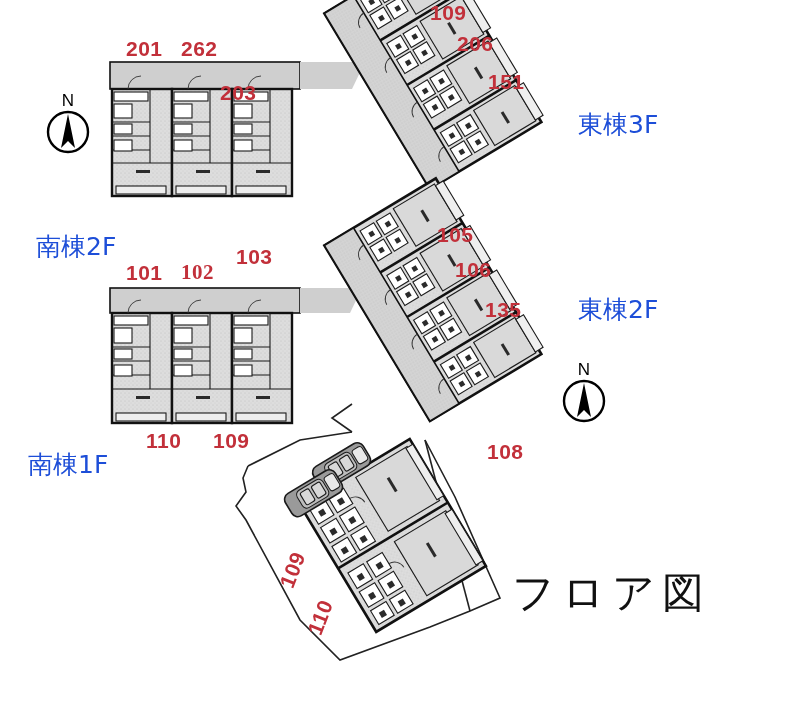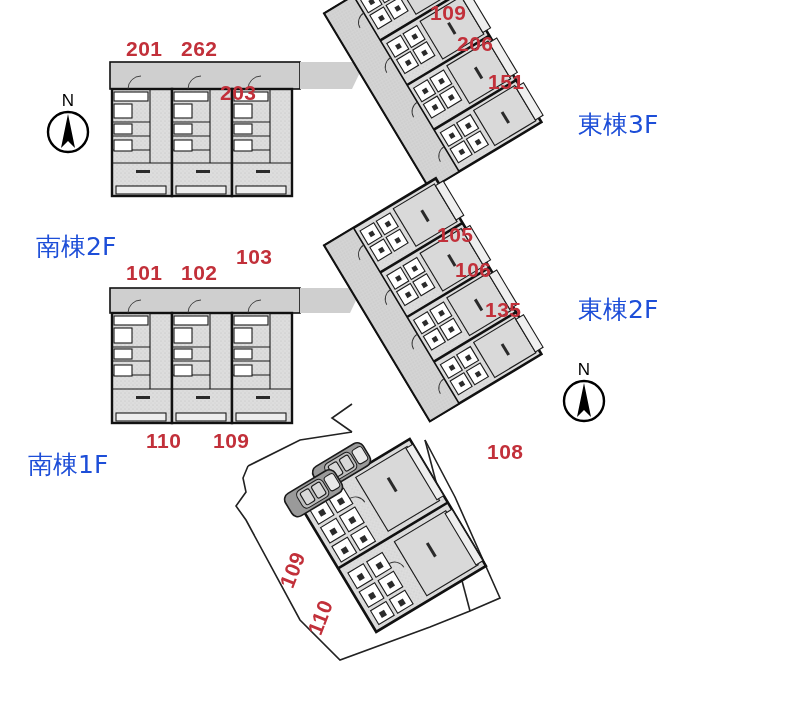--- a/index.html
+++ b/index.html
@@ -408,39 +408,40 @@
 
   <div class="roomno" style="left:126px;top:38px;">201</div>
   <div class="roomno" style="left:181px;top:38px;">262</div>
   <div class="roomno" style="left:220px;top:38px;margin-top:44px;">203</div>
 
   <div class="roomno" style="left:430px;top:2px;">109</div>
   <div class="roomno" style="left:457px;top:33px;">206</div>
   <div class="roomno" style="left:488px;top:71px;">151</div>
 
   <div class="roomno" style="left:126px;top:262px;">101</div>
-  <div class="roomno" style="left:181px;top:262px;">102</div>
+  <div class="roomno" style="left:181px;top:262px;font-family:Liberation Serif, serif;">102</div>
   <div class="roomno" style="left:236px;top:246px;">103</div>
 
   <div class="roomno" style="left:437px;top:224px;">105</div>
   <div class="roomno" style="left:455px;top:259px;">106</div>
   <div class="roomno" style="left:485px;top:299px;">135</div>
   <div class="roomno" style="left:471px;top:441px;margin-left:16px;">108</div>
 
   <div class="roomno" style="left:146px;top:430px;">110</div>
   <div class="roomno" style="left:213px;top:430px;">109</div>
 
   <div class="roomno rot" style="left:276px;top:583px;transform:rotate(-69deg);">109</div>
   <div class="roomno rot" style="left:304px;top:630px;transform:rotate(-69deg);">110</div>
 
   <div class="caption" style="left:36px;top:200px;margin-top:34px;">南棟2F</div>
   <div class="caption" style="left:578px;top:112px;">東棟3F</div>
   <div class="caption" style="left:578px;top:297px;">東棟2F</div>
   <div class="caption" style="left:28px;top:452px;">南棟1F</div>
 
+  <div class="title-big" style="left:512px;top:572px;">フロア図</div>
 
   <div class="compass" style="left:46px;top:92px;">
     <div class="nchar">N</div>
     <svg width="44" height="44" viewBox="0 0 44 44">
       <circle cx="22" cy="22" r="20" fill="#ffffff" stroke="#000" stroke-width="2.4"></circle>
       <polygon points="22,4 29,38 22,31 15,38" fill="#000000"></polygon>
     </svg>
   </div>
 
   <div class="compass" style="left:562px;top:361px;">

